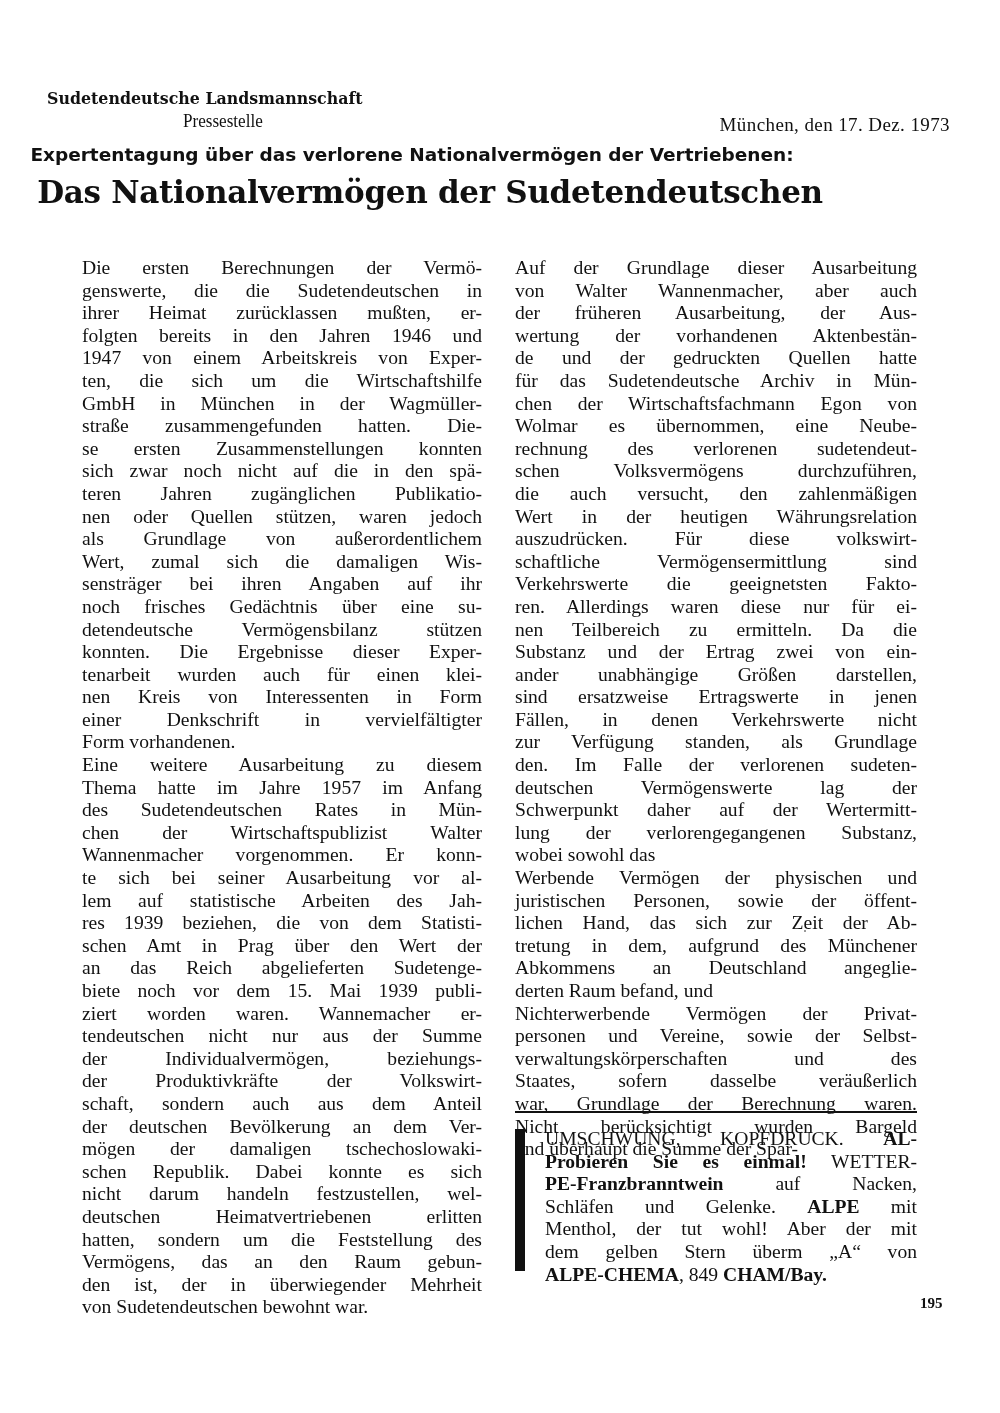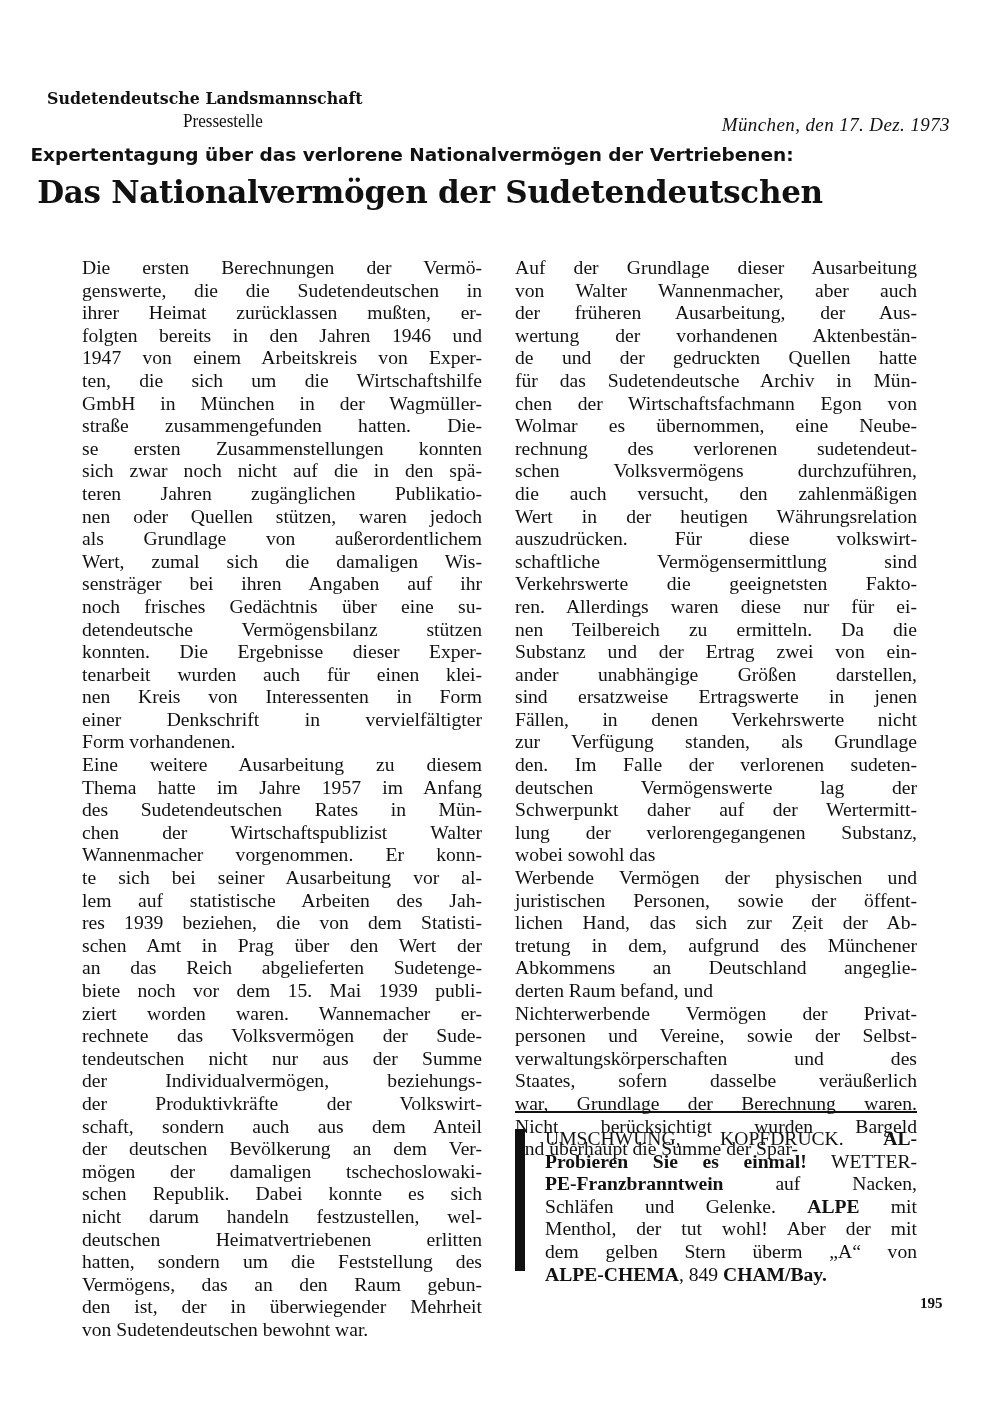--- a/index.html
+++ b/index.html
@@ -1,19 +1,19 @@
 <!DOCTYPE html>
 <html><head>
 <meta charset="utf-8">
 <style>
   html, body { margin: 0; padding: 0; background: #ffffff; }
   body { width: 1000px; height: 1413px; position: relative; overflow: hidden; color: #111; }
   .org { position: absolute; left: 47px; top: 88px; font-family: "DejaVu Serif", serif; font-weight: bold; font-size: 17px; letter-spacing: 0px; transform: scaleX(0.93); transform-origin: left; }
   .dept { position: absolute; left: 183px; top: 111px; font-family: "Liberation Serif", serif; font-size: 18px; transform: scaleX(0.95); transform-origin: left; }
-  .date { position: absolute; right: 50px; top: 114px; font-family: "Liberation Serif", serif; font-size: 19px; letter-spacing: 0.4px; font-style: italic; }
+  .date { position: absolute; right: 50px; top: 114px; font-family: "Liberation Serif", serif; font-size: 19px; letter-spacing: 0.4px; }
   .kicker { position: absolute; left: 0; width: 824px; text-align: center; top: 144px; font-family: "DejaVu Sans", sans-serif; font-weight: bold; font-size: 18.5px; }
   .headline { position: absolute; left: 0; width: 860px; text-align: center; top: 174px; font-family: "DejaVu Serif", serif; font-weight: bold; font-size: 31px; letter-spacing: -0.3px; }
   .col { position: absolute; top: 226px; font-family: "Liberation Serif", serif; font-size: 19.6px; margin-top: 31px; }
   .col-left { left: 82px; width: 400px; }
   .col-right { left: 515px; width: 402px; }
   .ln { display: block; height: 22.6px; line-height: 22.6px; text-align: justify; text-align-last: justify; white-space: nowrap; overflow: visible; }
   .ln.last { text-align-last: left; }
   .rule { position: absolute; left: 515px; width: 402px; top: 1111px; height: 2px; background: #111; }
   .ad-bar { position: absolute; left: 515px; top: 1129px; width: 10px; height: 142px; background: #111; }
   .ad { position: absolute; left: 545px; width: 372px; top: 1128px; font-family: "Liberation Serif", serif; font-size: 19.6px; }
@@ -63,21 +63,20 @@
       <span class="ln">des Sudetendeutschen Rates in Mün-</span>
       <span class="ln">chen der Wirtschaftspublizist Walter</span>
       <span class="ln">Wannenmacher vorgenommen. Er konn-</span>
       <span class="ln">te sich bei seiner Ausarbeitung vor al-</span>
       <span class="ln">lem auf statistische Arbeiten des Jah-</span>
       <span class="ln">res 1939 beziehen, die von dem Statisti-</span>
       <span class="ln">schen Amt in Prag über den Wert der</span>
       <span class="ln">an das Reich abgelieferten Sudetenge-</span>
       <span class="ln">biete noch vor dem 15. Mai 1939 publi-</span>
       <span class="ln">ziert worden waren. Wannemacher er-</span>
-      <span class="ln">rechnete das Volksvermögen der Sude-</span>
       <span class="ln">tendeutschen nicht nur aus der Summe</span>
       <span class="ln">der Individualvermögen, beziehungs-</span>
       <span class="ln">der Produktivkräfte der Volkswirt-</span>
       <span class="ln">schaft, sondern auch aus dem Anteil</span>
       <span class="ln">der deutschen Bevölkerung an dem Ver-</span>
       <span class="ln">mögen der damaligen tschechoslowaki-</span>
       <span class="ln">schen Republik. Dabei konnte es sich</span>
       <span class="ln">nicht darum handeln festzustellen, wel-</span>
       <span class="ln">deutschen Heimatvertriebenen erlitten</span>
       <span class="ln">hatten, sondern um die Feststellung des</span>

